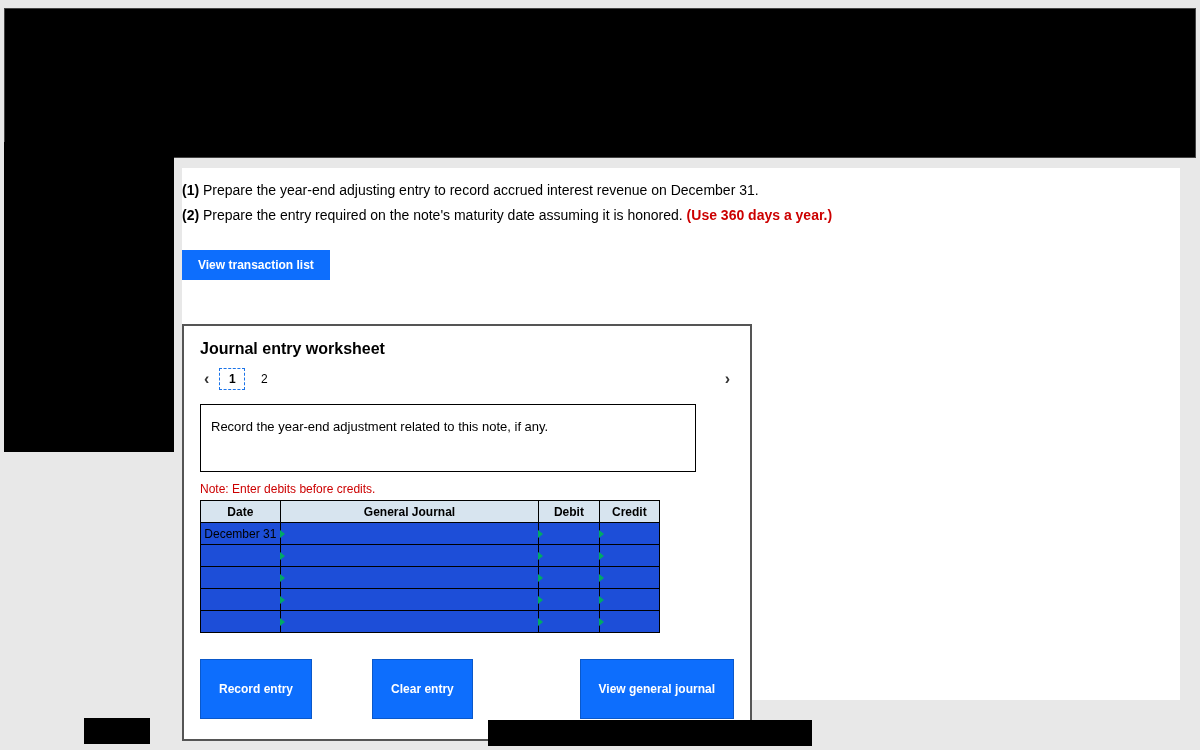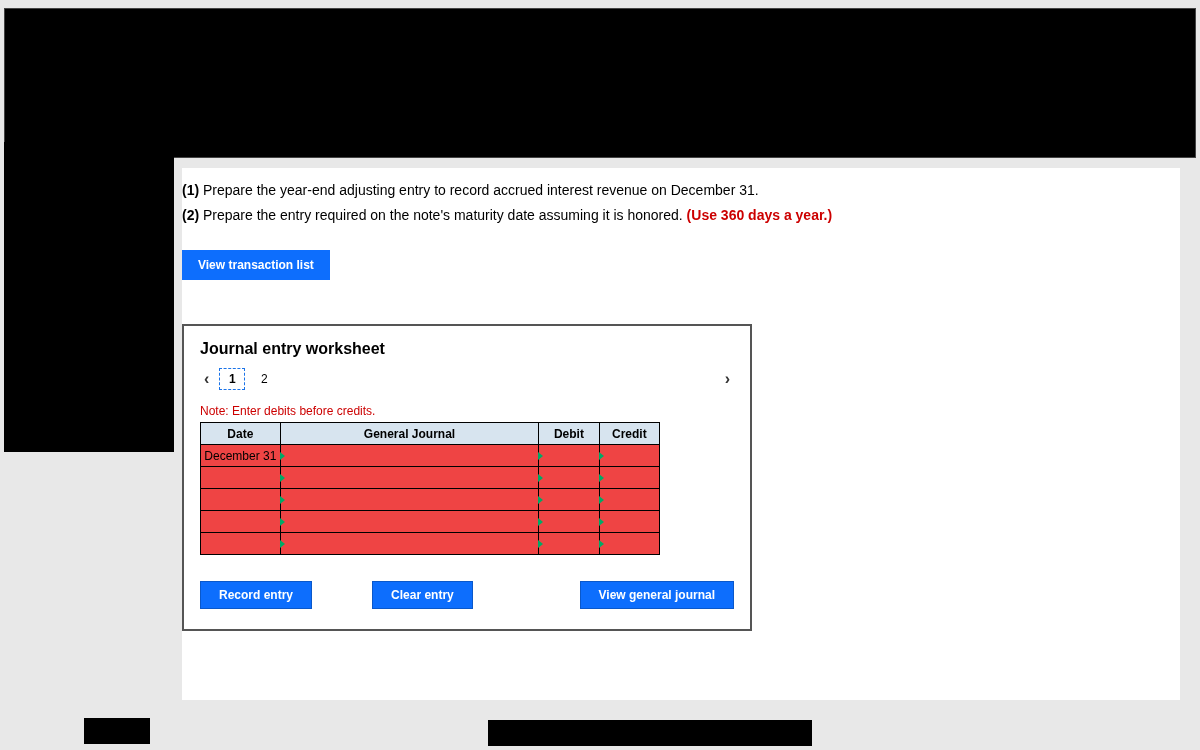--- a/index.html
+++ b/index.html
@@ -14,30 +14,30 @@
   .worksheet-box { border: 2px solid #555; padding: 14px 16px 20px 16px; width: 570px; position: relative; background:#fff;margin-top:26px;}
   .worksheet-title { font-family: Verdana, sans-serif; font-weight: bold; font-size: 16px; margin-bottom: 10px; }
   .nav-row { display: flex; align-items: center; gap: 6px; margin-bottom: 14px; }
   .nav-chevron { font-size: 16px; font-weight: bold; color: #333; cursor: pointer; padding: 0 4px; }
   .nav-chevron.right { margin-left: auto; }
   .seq-box { display: inline-flex; align-items: center; justify-content: center; width: 26px; height: 22px; font-size: 12px; background:#fff; cursor:pointer;}
   .seq-box.active { border: 1px dashed #1a73e8; font-weight: bold; }
   .instruction-box { border: 1px solid #000; padding: 14px 10px 34px 10px; font-size: 13px; min-height: 68px; background:#fff; width: 496px;}
   .note-text { color: #c00; font-size: 12px; margin: 10px 0 4px 0; }
   .je-table { border-collapse: collapse; width: 460px; border-radius: 8px; }
-  .je-table th, .je-table td { border: 1px solid #000; font-size: 12px; text-align: center; height: 22px; background:#ef4444;}
+  .je-table th, .je-table td { border: 1px solid #000; font-size: 12px; text-align: center; height: 22px; background:#1d4ed8;}
   .je-table th { background: #d7e4ef; font-weight: bold; padding: 3px 0;}
   .je-table .date-col { width: 74px; }
   .je-table .gj-col { width: 240px; }
   .je-table .debit-col { width: 56px; }
   .je-table .credit-col { width: 56px; }
   .je-table td.dropdown-cell { position: relative; }
   .je-table td.dropdown-cell::before { content:""; position:absolute; left:-1px; top:50%; border-left:5px solid #0a6; border-top:4px solid transparent; border-bottom:4px solid transparent; transform: translateY(-50%);}
   .btn-row { display:flex; gap: 60px; margin-top: 26px; align-items:center;}
-  .action-btn { background:#0d6efd; color:#fff; border:1px solid #0a58ca; padding:6px 18px; font-size:12px; font-weight:bold; cursor:pointer;}
+  .action-btn { background:#0d6efd; color:#fff; border:1px solid #0a58ca; padding:22px 18px; font-size:12px; font-weight:bold; cursor:pointer;}
   .action-btn.vgj { margin-left:auto; }
   .bottom-left-black { position:absolute; left: 84px; bottom: 6px; width: 66px; height: 26px; background:#000; border:1px solid #000;}
   .bottom-center-black { position:absolute; left: 488px; bottom: 4px; width: 324px; height: 26px; background:#000;}
 </style>
 </head>
 <body>
 
 <div class="top-black"></div>
 <div class="side-black"></div>
 
@@ -56,20 +56,21 @@
 
   <div class="worksheet-box">
     <div class="worksheet-title">Journal entry worksheet</div>
     <div class="nav-row">
       <span class="nav-chevron">‹</span>
       <span class="seq-box active">1</span>
       <span class="seq-box">2</span>
       <span class="nav-chevron right">›</span>
     </div>
 
+    <div class="instruction-box">Record the year-end adjustment related to this note, if any.</div>
 
     <div class="note-text">Note: Enter debits before credits.</div>
 
     <table class="je-table">
       <thead>
         <tr>
           <th class="date-col">Date</th>
           <th class="gj-col">General Journal</th>
           <th class="debit-col">Debit</th>
           <th class="credit-col">Credit</th>

